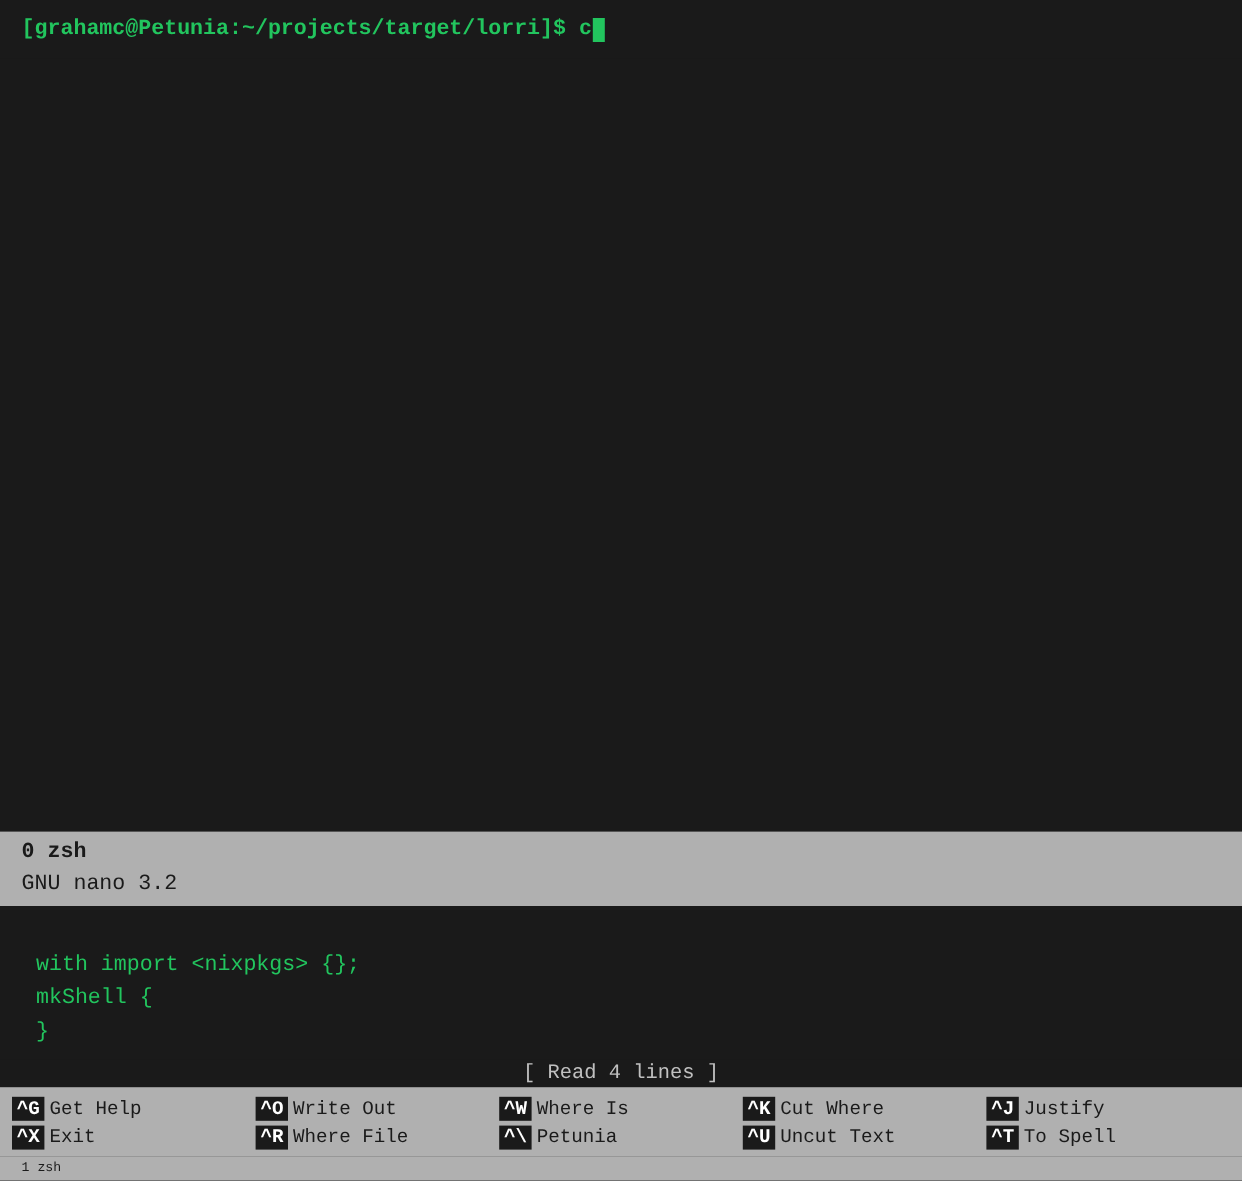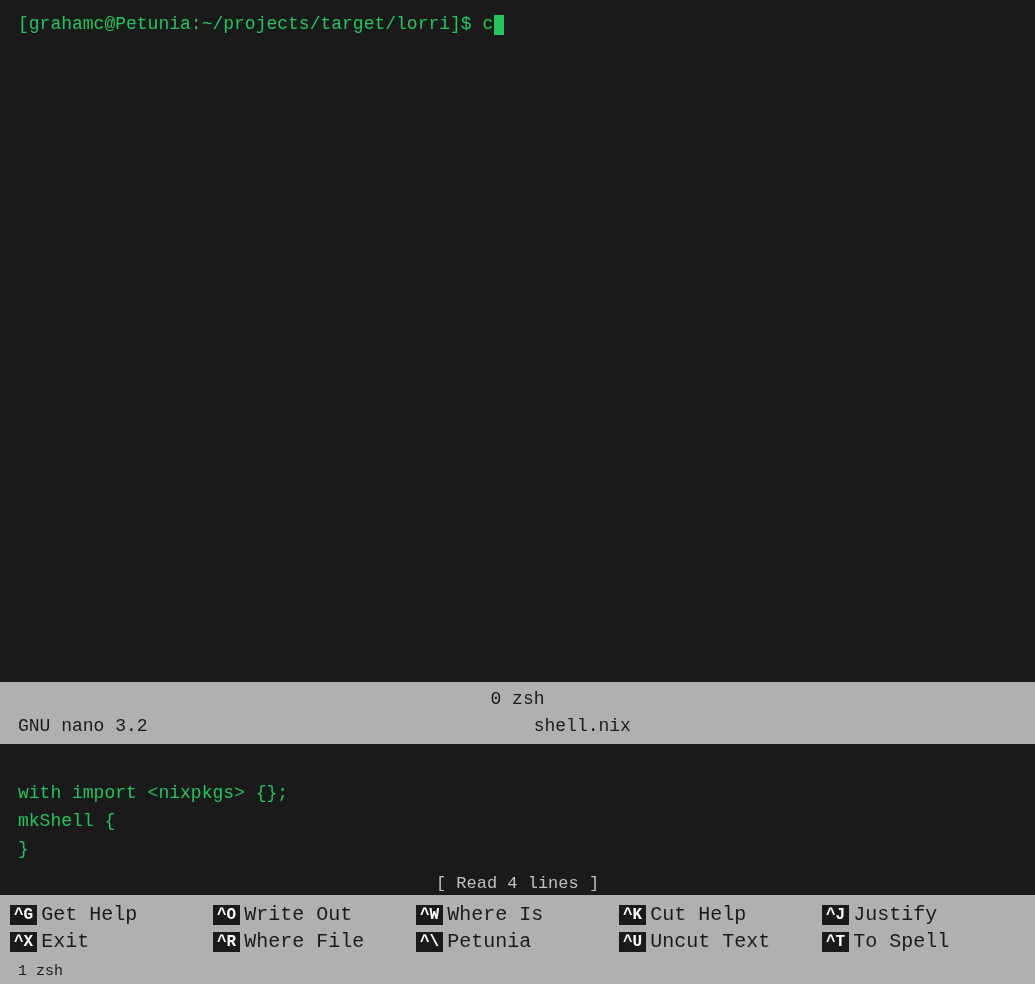--- a/index.html
+++ b/index.html
@@ -23,20 +23,21 @@
       background-color: #1a1a1a;
       color: #22c55e;
       padding: 12px 18px;
       flex: 0 0 auto;
       line-height: 1.4;
     }
 
     .prompt-line {
       display: flex;
       align-items: center;
+      font-weight: bold;
     }
 
     .prompt-text {
       color: #22c55e;
       white-space: pre;
     }
 
     .cursor {
       display: inline-block;
       width: 10px;
@@ -53,38 +54,37 @@
 
     .nano-status-bar {
       background-color: #b0b0b0;
       color: #1a1a1a;
       padding: 4px 18px;
       flex: 0 0 auto;
       line-height: 1.5;
     }
 
     .nano-status-line1 {
-      font-weight: normal;
-      text-align: center;
+      font-weight: bold;
     }
 
     .nano-status-line2 {
       display: flex;
       justify-content: space-between;
     }
 
     .nano-filename {
       text-align: center;
       flex: 1;
     }
 
     .nano-editor-area {
       background-color: #1a1a1a;
       color: #22c55e;
-      padding: 8px 18px;
+      padding: 8px 30px;
       flex: 0 0 auto;
       line-height: 1.55;
     }
 
     .read-indicator {
       color: #c0c0c0;
       background-color: #1a1a1a;
       text-align: center;
       padding: 2px 0 2px 0;
       font-size: 17px;
@@ -116,31 +116,31 @@
       font-family: 'Courier New', Courier, monospace;
       font-size: 16px;
       padding: 1px 4px;
       margin-right: 4px;
       white-space: nowrap;
       font-weight: bold;
     }
 
     .shortcut-label {
       font-family: 'Courier New', Courier, monospace;
-      font-size: 20px;
+      font-size: 16px;
       color: #1a1a1a;
       white-space: nowrap;
     }
 
     .nano-bottom-bar {
       background-color: #b0b0b0;
       color: #1a1a1a;
       padding: 4px 18px;
       flex: 0 0 auto;
-      font-size: 15px;
+      font-size: 11px;
     }
 
     .code-line {
       white-space: pre;
     }
   </style>
 </head>
 <body>
 
 <div class="terminal-top">
@@ -149,21 +149,20 @@
       <span class="cursor"></span>
   </div>
 </div>
 
 <div class="empty-area"></div>
 
 <div class="nano-status-bar">
   <div class="nano-status-line1">  0 zsh</div>
   <div class="nano-status-line2">
     <span>GNU nano 3.2</span>
-    <span class="nano-filename">shell.nix</span>
     <span></span>
   </div>
 </div>
 
 <div class="nano-editor-area">
   <div class="code-line">&nbsp;</div>
   <div class="code-line">with import &lt;nixpkgs&gt; {};</div>
   <div class="code-line">mkShell {</div>
   <div class="code-line">}</div>
 </div>
@@ -179,21 +178,21 @@
     <div class="shortcut-item">
       <span class="shortcut-key">^O</span>
       <span class="shortcut-label">Write Out</span>
     </div>
     <div class="shortcut-item">
       <span class="shortcut-key">^W</span>
       <span class="shortcut-label">Where Is</span>
     </div>
     <div class="shortcut-item">
       <span class="shortcut-key">^K</span>
-      <span class="shortcut-label">Cut Help</span>
+      <span class="shortcut-label">Cut Where</span>
     </div>
     <div class="shortcut-item">
       <span class="shortcut-key">^J</span>
       <span class="shortcut-label">Justify</span>
     </div>
   </div>
   <div class="shortcut-row">
     <div class="shortcut-item">
       <span class="shortcut-key">^X</span>
       <span class="shortcut-label">Exit</span>

